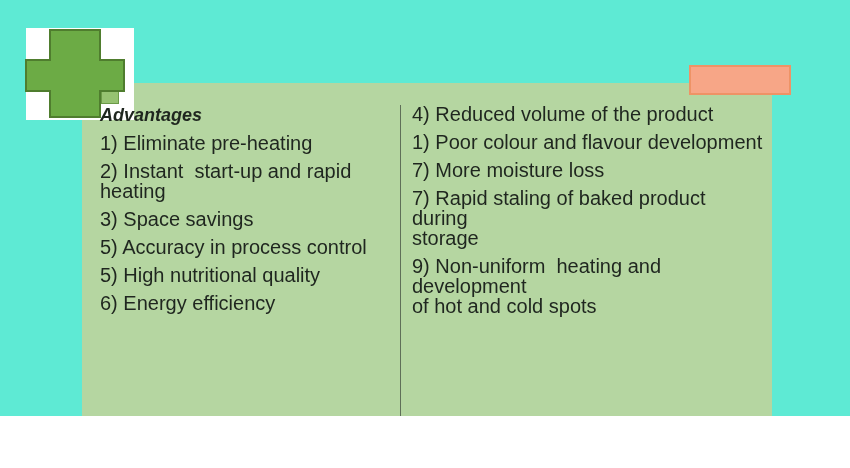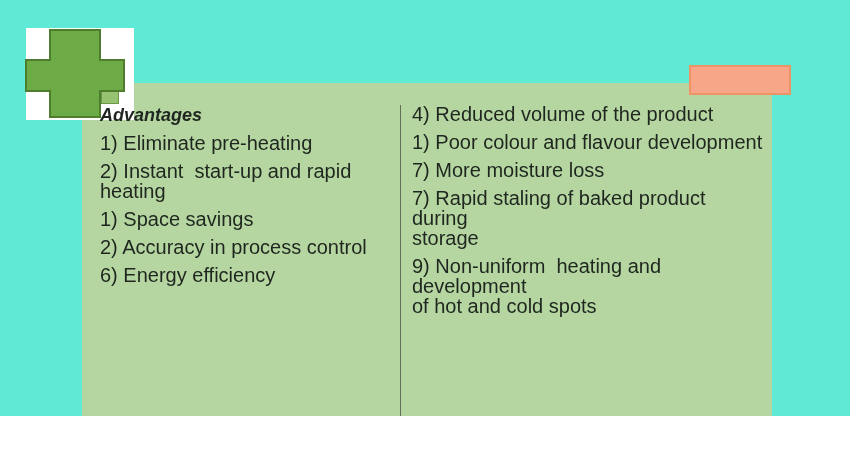--- a/index.html
+++ b/index.html
@@ -74,22 +74,23 @@
   </svg>
 
   <div class="accent-bar"></div>
 
   <div class="divider"></div>
 
   <div class="col col-left">
     <div class="col-title">Advantages</div>
     <div class="item">1) Eliminate pre-heating</div>
     <div class="item">2) Instant  start-up and rapid heating</div>
-    <div class="item">1) Space savings</div>
-    <div class="item">2) Accuracy in process control</div>
+    <div class="item">3) Space savings</div>
+    <div class="item">5) Accuracy in process control</div>
+    <div class="item">5) High nutritional quality</div>
     <div class="item">6) Energy efficiency</div>
   </div>
 
   <div class="col col-right">
     <div class="item">4) Reduced volume of the product</div>
     <div class="item">1) Poor colour and flavour development</div>
     <div class="item">7) More moisture loss</div>
     <div class="item">7) Rapid staling of baked product during
 storage</div>
     <div class="item">9) Non-uniform  heating and development

